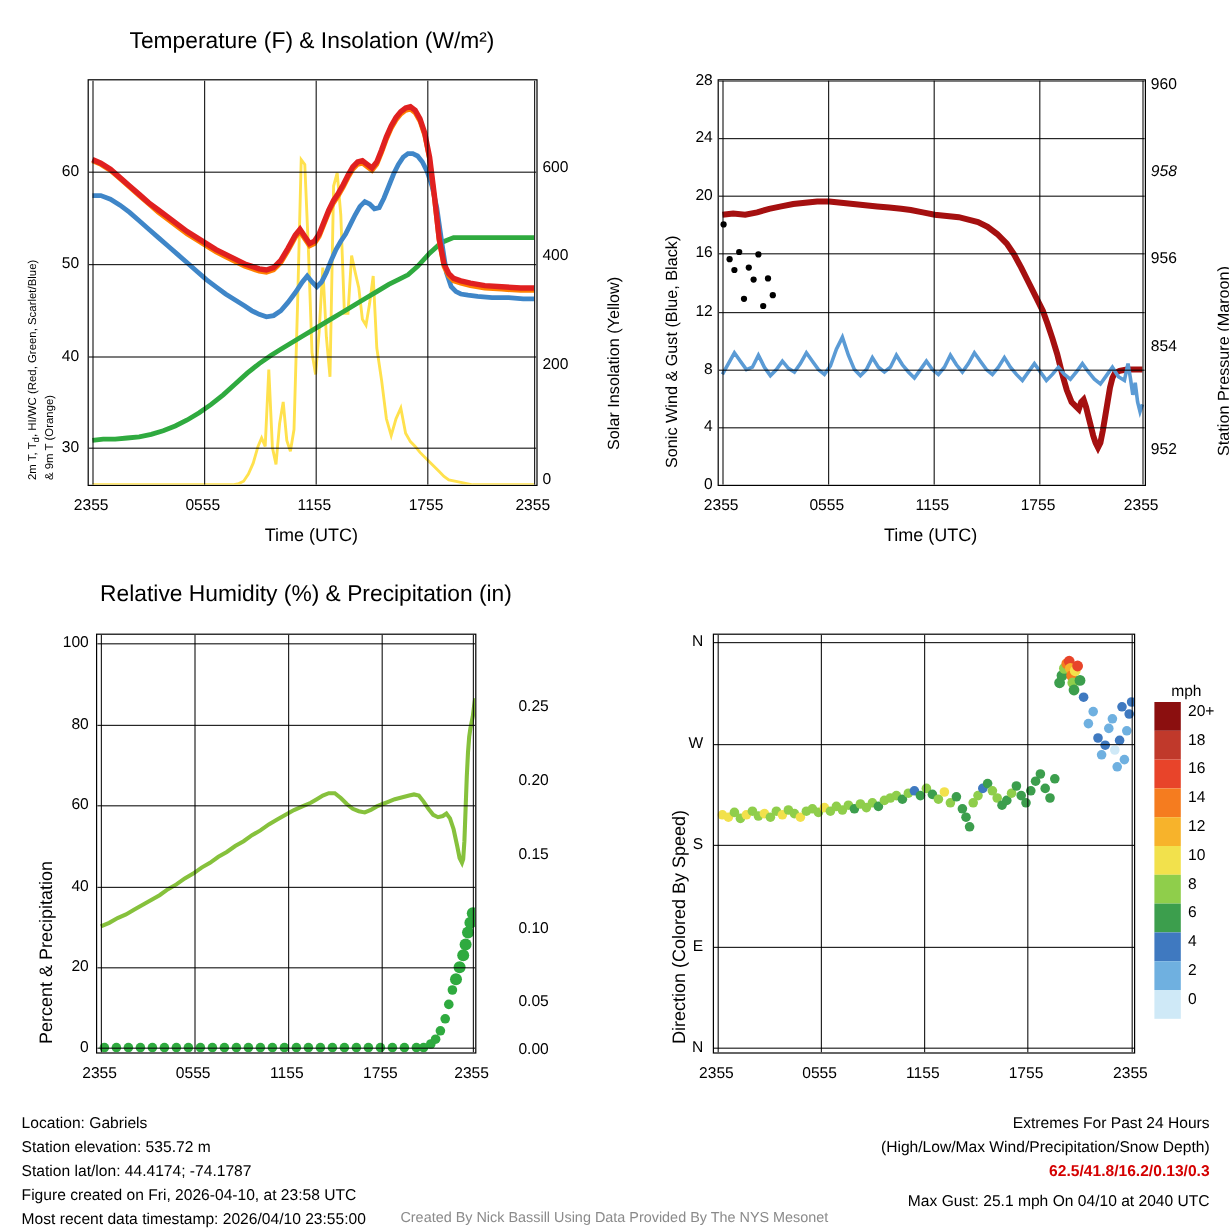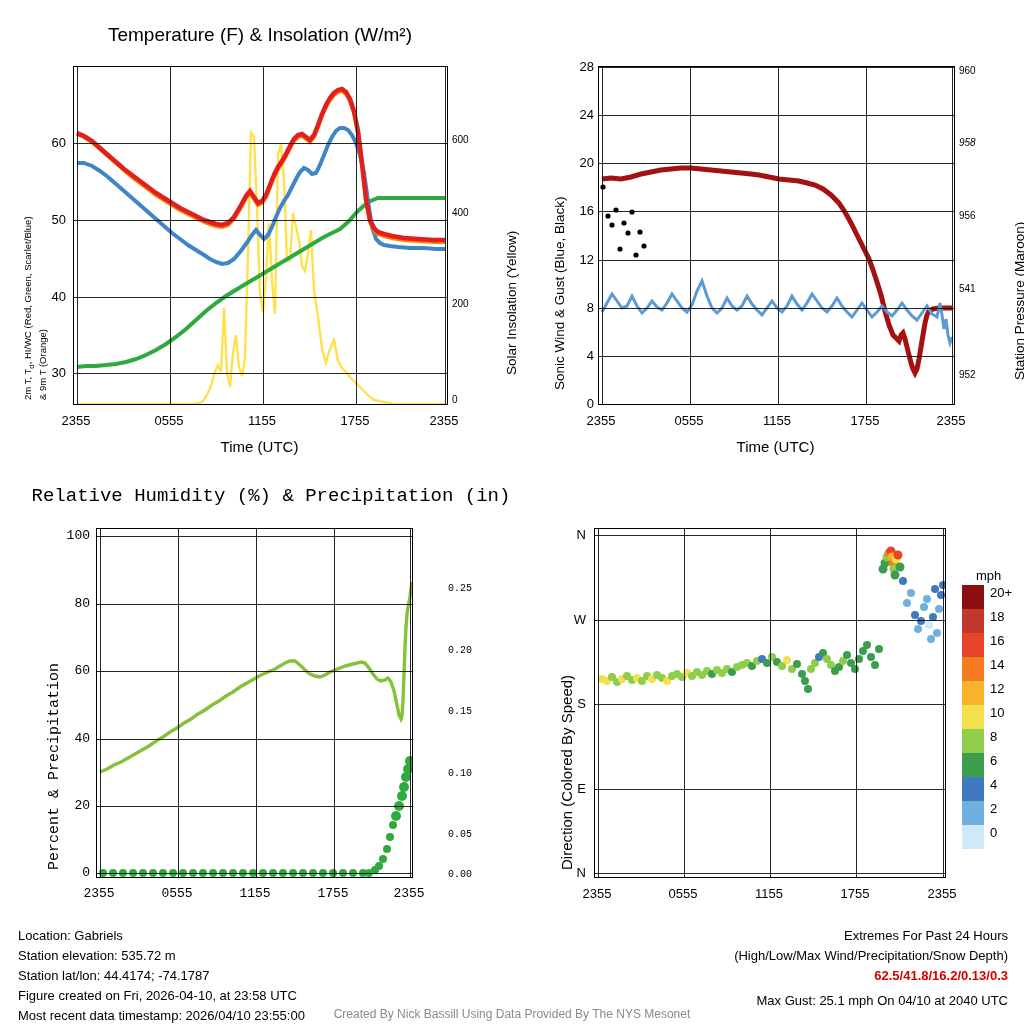--- a/index.html
+++ b/index.html
@@ -35,21 +35,21 @@
     transform:translateX(-50%);
   }
   .ticklab-l {
     position:absolute;
     font-size:13px;
     text-align:right;
     transform:translateY(-50%);
   }
   .ticklab-r {
     position:absolute;
-    font-size:10px;
+    font-size:13px;
     text-align:left;
     transform:translateY(-50%);
   }
   .footer-left { position:absolute; left:18px; font-size:13px; }
   .footer-right { position:absolute; font-size:13px; text-align:right; }
   .credit {
     position:absolute; width:100%; text-align:center;
     font-size:12px; color:#8a8a8a;
   }
   .legend-swatch { position:absolute; width:22px; }
@@ -242,32 +242,32 @@
   <div class="ticklab-l" style="left:52px;top:162px;width:30px;">20</div>
   <div class="ticklab-l" style="left:52px;top:210px;width:30px;">16</div>
   <div class="ticklab-l" style="left:52px;top:259px;width:30px;">12</div>
   <div class="ticklab-l" style="left:52px;top:307px;width:30px;">8</div>
   <div class="ticklab-l" style="left:52px;top:355px;width:30px;">4</div>
   <div class="ticklab-l" style="left:52px;top:403px;width:30px;">0</div>
 
   <div class="ticklab-r" style="left:447px;top:70px;">960</div>
   <div class="ticklab-r" style="left:447px;top:142px;font-style:italic;">958</div>
   <div class="ticklab-r" style="left:447px;top:215px;">956</div>
-  <div class="ticklab-r" style="left:447px;top:288px;">541</div>
+  <div class="ticklab-r" style="left:447px;top:288px;">854</div>
   <div class="ticklab-r" style="left:447px;top:374px;">952</div>
 
   <div class="ticklab" style="left:89px;top:413px;">2355</div>
   <div class="ticklab" style="left:177px;top:413px;">0555</div>
   <div class="ticklab" style="left:265px;top:413px;">1155</div>
   <div class="ticklab" style="left:353px;top:413px;">1755</div>
   <div class="ticklab" style="left:439px;top:413px;">2355</div>
   <div class="axis-label" style="position:absolute;left:86px;top:438px;width:355px;text-align:center;font-size:15px;">Time (UTC)</div>
 </div>
 
-<div class="panel" style="left:16px;top:470px;width:512px;height:450px;font-family:Liberation Mono, monospace;">
+<div class="panel" style="left:0;top:470px;width:512px;height:450px;">
   <div class="title" style="position:absolute;left:10px;top:15px;width:490px;">Relative Humidity (%) &amp; Precipitation (in)</div>
 
   <div class="vlabel" style="left:30px;top:400px;transform:rotate(-90deg);font-size:15px;">Percent &amp; Precipitation</div>
 
   <div class="plotbox" style="left:80px;top:58px;width:315px;height:348px;">
     <div class="gridline gl-v" style="left:3px;"></div>
     <div class="gridline gl-v" style="left:81px;"></div>
     <div class="gridline gl-v" style="left:159px;"></div>
     <div class="gridline gl-v" style="left:237px;"></div>
     <div class="gridline gl-v" style="left:313px;"></div>

